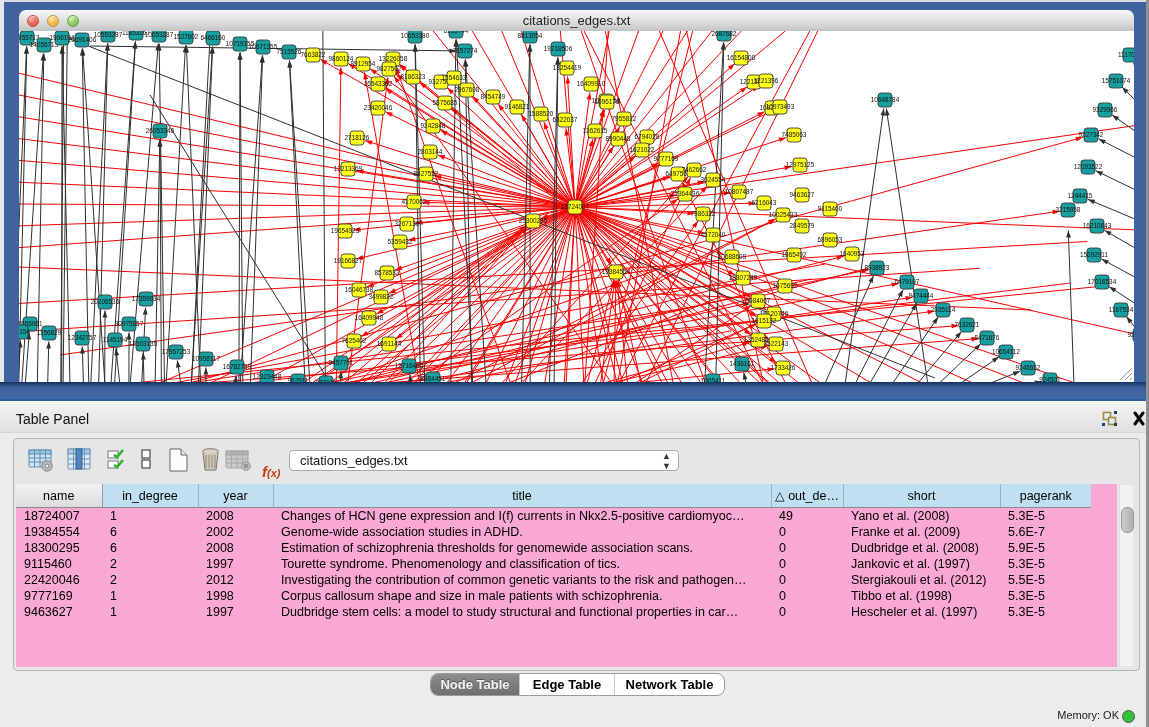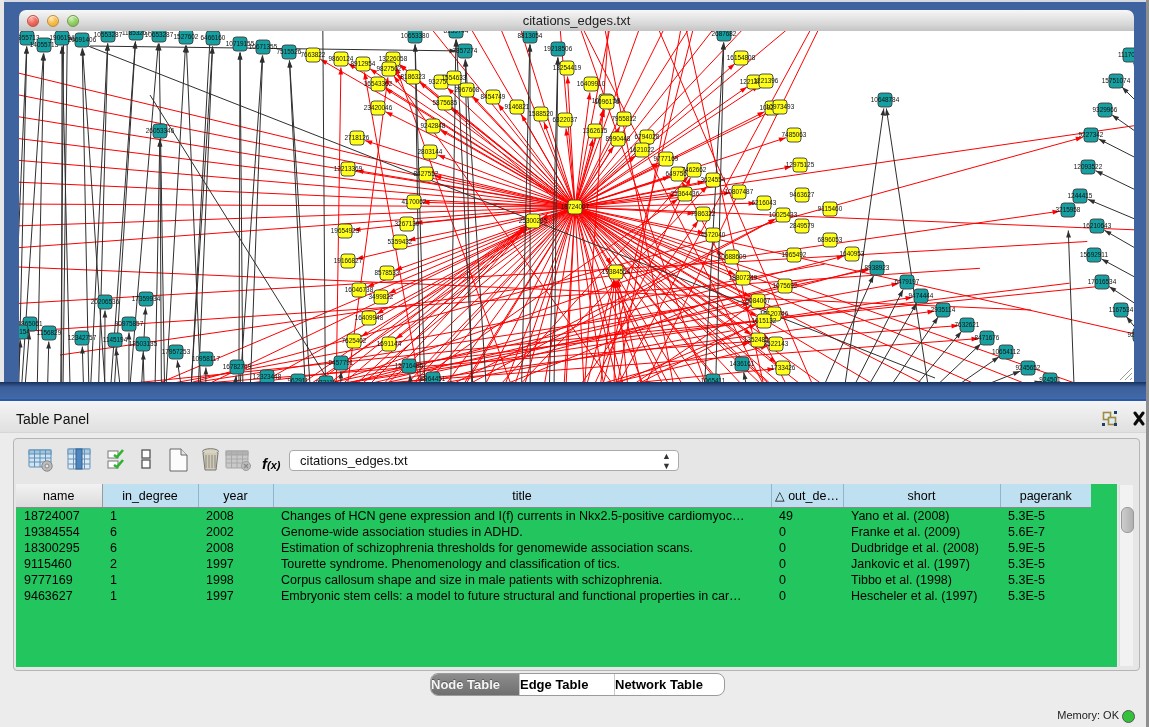--- a/index.html
+++ b/index.html
@@ -22,32 +22,32 @@
 #ptitlebar{position:absolute;left:0;top:401px;width:1149px;height:31px;background:linear-gradient(#f4f4f4,#e0e0e0);border-bottom:1px solid #d6d6d6;z-index:11}
 #ptitle{position:absolute;left:16px;top:411px;font-size:14px;color:#111;z-index:12}
 #pbtns{position:absolute;left:1102px;top:411px;z-index:12}
 #inset{position:absolute;left:13px;top:438px;width:1125px;height:231px;background:#e6e6e6;
  border:1px solid #b5b5b5;border-radius:4px;z-index:11}
 #toolbar{position:absolute;left:6px;top:8px;height:28px}
 .tbtn{position:absolute;top:0}
 #combo{position:absolute;left:275px;top:11px;width:390px;height:21px;background:#fff;
  border:1px solid #aaa;border-radius:4px;font-size:13px;color:#111;line-height:20px;padding-left:10px;box-sizing:border-box}
 #combo .arr{position:absolute;right:7px;top:0;font-size:9px;color:#333;line-height:10px}
-#tablewrap{position:absolute;left:2px;top:45px;width:1101px;height:183px;background:#22c55e;overflow:hidden}
+#tablewrap{position:absolute;left:2px;top:45px;width:1101px;height:183px;background:#f9a8d4;overflow:hidden}
 table{border-collapse:collapse;table-layout:fixed;width:1075px;font-size:12.5px;color:#000}
 th{height:23px;font-weight:normal;background:#bfe0f1;border-left:1px solid #8fb6cc;
  border-bottom:1px solid #8a8a8a;font-size:12.5px;padding:0}
 th.c0{background:linear-gradient(#f2f2f2,#dcdcdc);border-left:none;border-right:1px solid #9a9a9a}
 td{height:16px;padding:0 0 0 8px;white-space:nowrap;overflow:hidden}
 .w0{width:86px}.w1{width:96px}.w2{width:75px}.w3{width:498px}.w4{width:72px}.w5{width:157px}.w6{width:91px}
 #vsb{position:absolute;right:6px;top:46px;width:13px;height:181px;background:#f2f2f2;border-left:1px solid #ddd}
 #vsb .thumb{position:absolute;left:1px;top:22px;width:11px;height:24px;background:linear-gradient(90deg,#cdcdcd,#b0b0b0);border:1px solid #999;border-radius:6px}
 #tabs{position:absolute;left:430px;top:673px;height:21px;display:flex;z-index:12;
  font-size:13px;font-weight:bold;border:1px solid #9b9b9b;border-radius:8px;overflow:hidden;background:#fff}
-#tabs div{padding-top:2px;line-height:18px;}
+#tabs div{padding-top:2px;line-height:18px;text-align:center}
 #tabs .t1{width:88px}#tabs .t2{width:94px}#tabs .t3{width:109px}
 #tabs .sel{background:linear-gradient(#8d8d8d,#6f6f6f);color:#f4f4f4;text-shadow:0 -1px 0 #555}
 #tabs .sep{width:1px;padding:0;background:#c9c9c9}
 #mem{position:absolute;right:30px;top:709px;font-size:11px;color:#222;z-index:12}
 #memdot{position:absolute;right:14px;top:710px;width:11px;height:11px;border-radius:50%;
  background:#35c23b;border:1px solid #555;z-index:12}
 </style></head><body>
 <div id="top">
  <div id="topline"></div>
     <div id="leftstrip"></div>
@@ -875,21 +875,21 @@
    <path d="M5 6 L7 23 H18 L20 6" fill="#cfcaba" stroke="#777"></path>
    <path d="M8 8 V21 M11 8 V21 M14 8 V21 M17 8 V21" stroke="#8d8878"></path>
   </svg>
   <svg class="tbtn" style="left:205px" width="28" height="26">
    <rect x="1" y="4" width="22" height="17" rx="1" fill="#c9c9c9" stroke="#a5a5a5"></rect>
    <rect x="1" y="4" width="22" height="4" fill="#b2b2b2" stroke="#a5a5a5"></rect>
    <path d="M1 12 H23 M1 16 H23 M6.5 4 V21 M12 4 V21 M17.5 4 V21" stroke="#a9a9a9"></path>
    <circle cx="21" cy="19" r="4.5" fill="#bdbdbd" stroke="#9d9d9d"></circle>
    <path d="M19 17 L23 21 M23 17 L19 21" stroke="#8a8a8a" stroke-width="1.4"></path>
   </svg>
-  <div class="tbtn" style="left:242px;top:8px;font-size:15px;font-style:italic;font-weight:bold;color:#000000">f<span style="font-size:11px">(x)</span></div>
+  <div class="tbtn" style="left:242px;top:16px;font-size:15px;font-style:italic;font-weight:bold;color:#c2410c">f<span style="font-size:11px">(x)</span></div>
  </div>
  <div id="combo">citations_edges.txt<span class="arr">▲<br>▼</span></div>
  <div id="tablewrap">
   <table>
    <colgroup>
           <col class="w0">
           <col class="w1">
           <col class="w2">
           <col class="w3">
           <col class="w4">
@@ -936,33 +936,42 @@
           <tr>
             <td class="c0">9115460</td>
             <td class="c1">2</td>
             <td class="c2">1997</td>
             <td class="c3">Tourette syndrome. Phenomenology and classification of tics.</td>
             <td class="c4">0</td>
             <td class="c5">Jankovic et al. (1997)</td>
             <td class="c6">5.3E‑5</td>
           </tr>
           <tr>
+            <td class="c0">22420046</td>
+            <td class="c1">2</td>
+            <td class="c2">2012</td>
+            <td class="c3">Investigating the contribution of common genetic variants to the risk and pathogen…</td>
+            <td class="c4">0</td>
+            <td class="c5">Stergiakouli et al. (2012)</td>
+            <td class="c6">5.5E‑5</td>
+          </tr>
+          <tr>
             <td class="c0">9777169</td>
             <td class="c1">1</td>
             <td class="c2">1998</td>
             <td class="c3">Corpus callosum shape and size in male patients with schizophrenia.</td>
             <td class="c4">0</td>
             <td class="c5">Tibbo et al. (1998)</td>
             <td class="c6">5.3E‑5</td>
           </tr>
           <tr>
             <td class="c0">9463627</td>
             <td class="c1">1</td>
             <td class="c2">1997</td>
-            <td class="c3">Embryonic stem cells: a model to future structural and functional properties in car…</td>
+            <td class="c3">Dudbridge stem cells: a model to study structural and functional properties in car…</td>
             <td class="c4">0</td>
             <td class="c5">Hescheler et al. (1997)</td>
             <td class="c6">5.3E‑5</td>
           </tr>
   </tbody>
       </table>
  </div>
  <div id="vsb">
       <div class="thumb"></div>
     </div>

